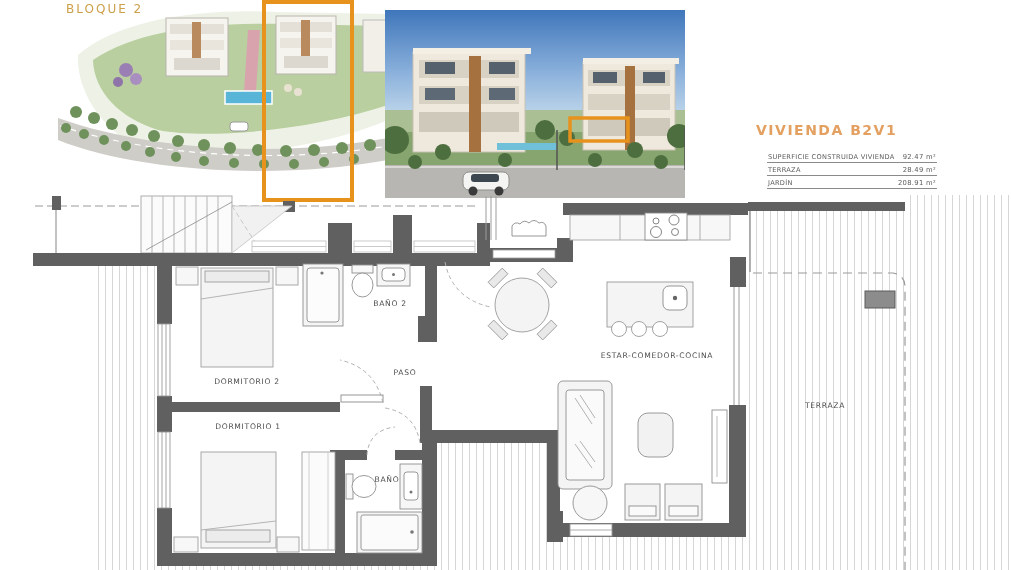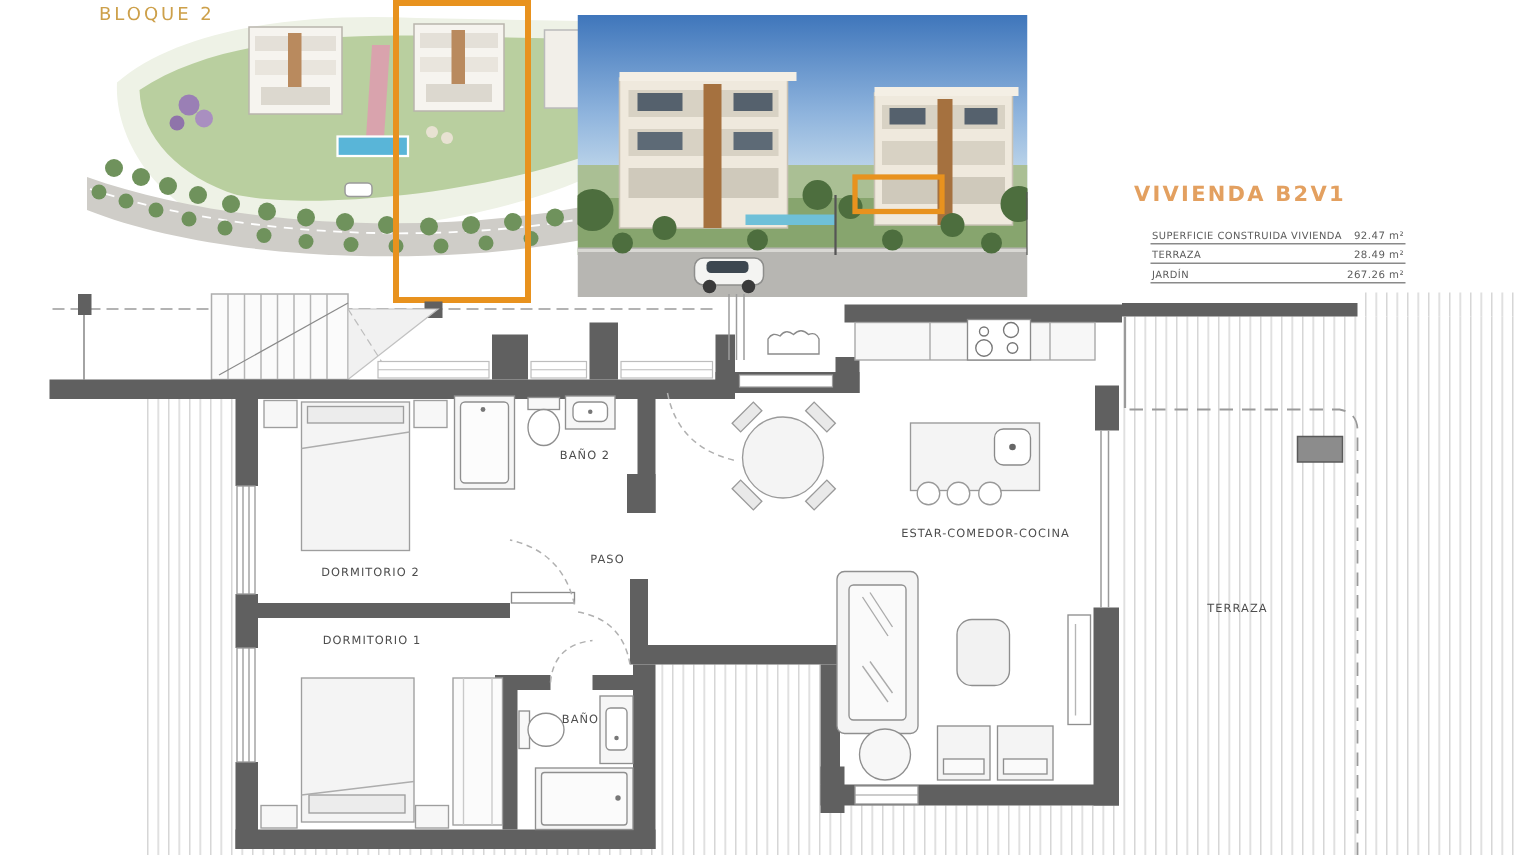--- a/index.html
+++ b/index.html
@@ -165,21 +165,21 @@
     <div class="srow">
       <span class="lbl">SUPERFICIE CONSTRUIDA VIVIENDA</span>
       <span class="val">92.47 m²</span>
     </div>
     <div class="srow">
       <span class="lbl">TERRAZA</span>
       <span class="val">28.49 m²</span>
     </div>
     <div class="srow">
       <span class="lbl">JARDÍN</span>
-      <span class="val">267.26 m²</span>
+      <span class="val">208.91 m²</span>
     </div>
   </div>
 
   <svg class="abs" style="left:0;top:0;" width="1011" height="570" viewBox="0 0 1011 570">
     <defs>
       <pattern id="hatchV" width="7" height="10" patternUnits="userSpaceOnUse">
         <line x1="0.5" y1="0" x2="0.5" y2="10" stroke="#d6d6d6" stroke-width="1"></line>
       </pattern>
     </defs>
 

